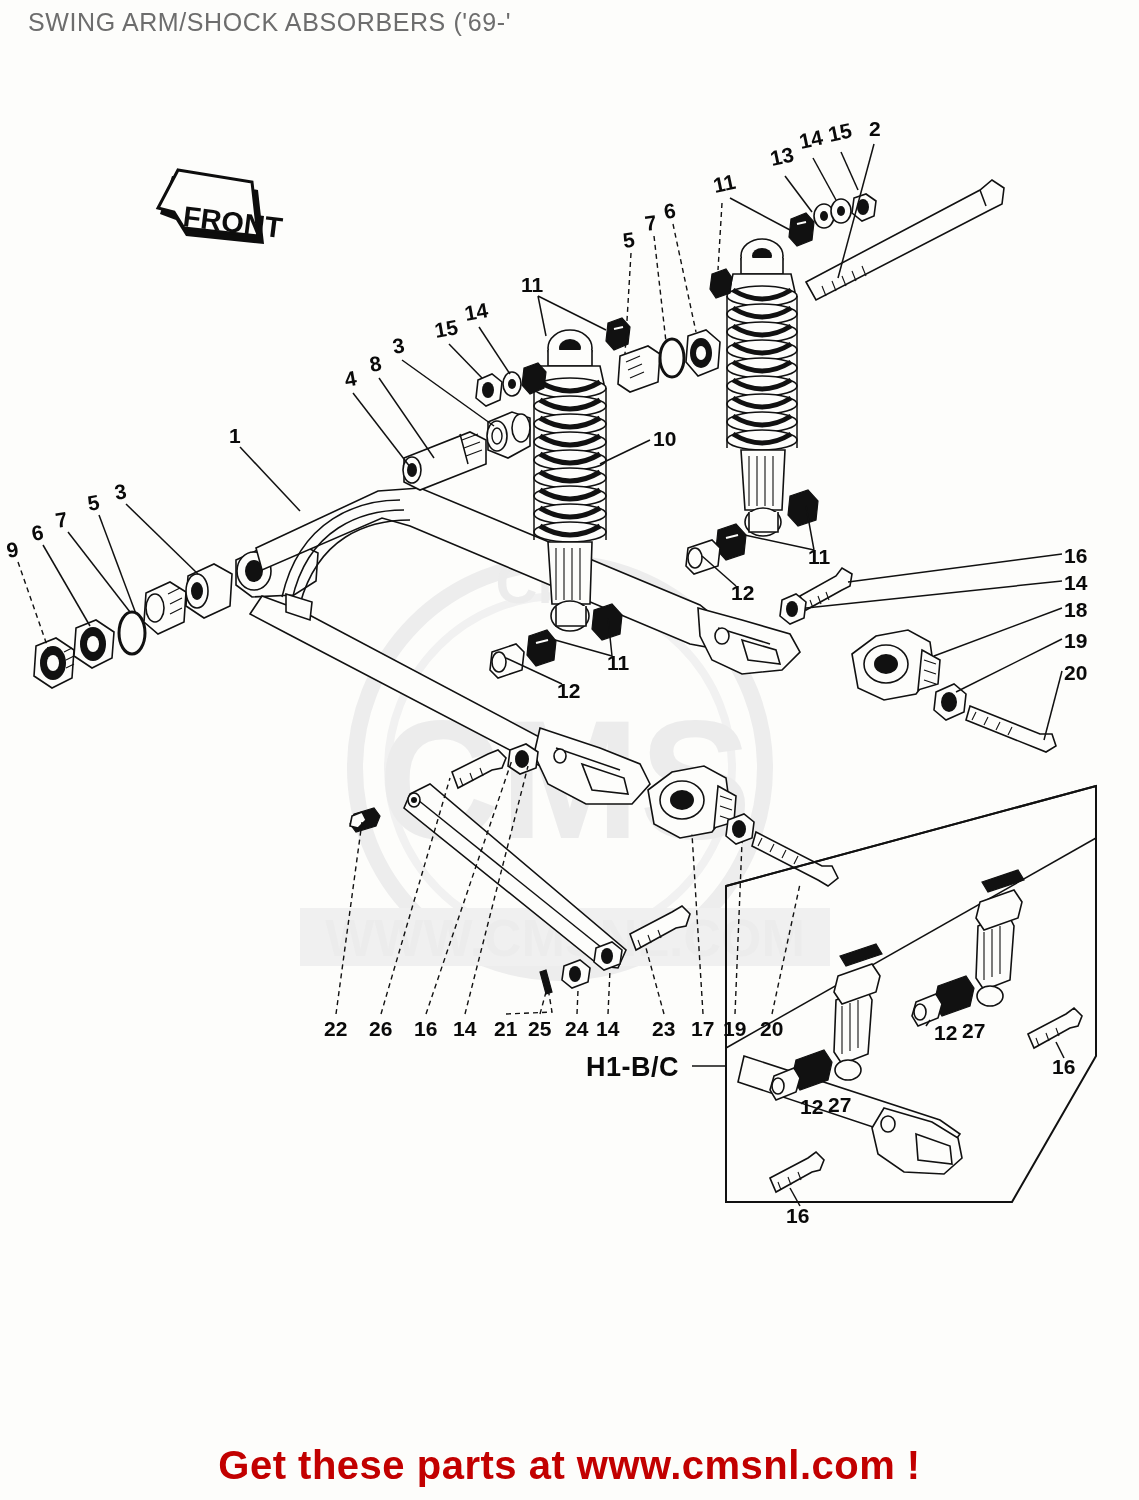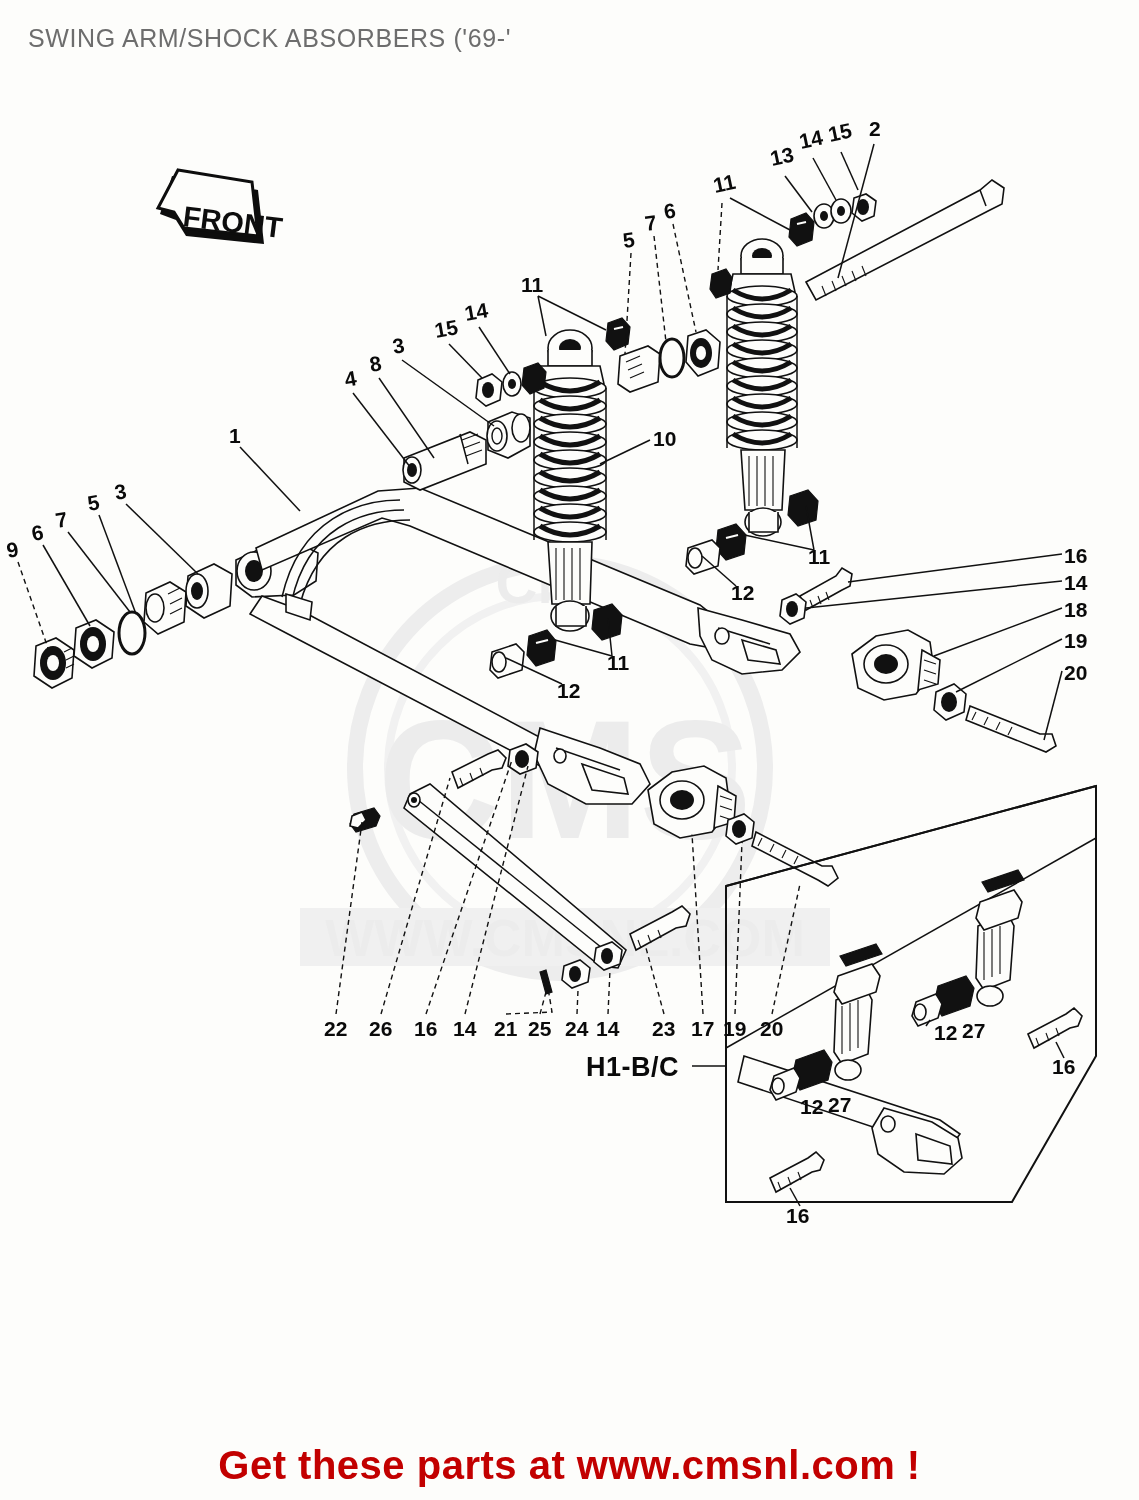--- a/index.html
+++ b/index.html
@@ -13,21 +13,21 @@
   #page {
     position: relative;
     width: 1139px;
     height: 1500px;
     background: #fdfdfb;
     overflow: hidden;
   }
   #title {
     position: absolute;
     left: 28px;
-    top: 24px;
+    top: 8px;
     font-size: 25px;
     letter-spacing: 0.6px;
     color: #6d6d6d;
     font-family: "Liberation Sans", sans-serif;
     white-space: nowrap;
   }
   #footer {
     position: absolute;
     left: 0;
     top: 1443px;

